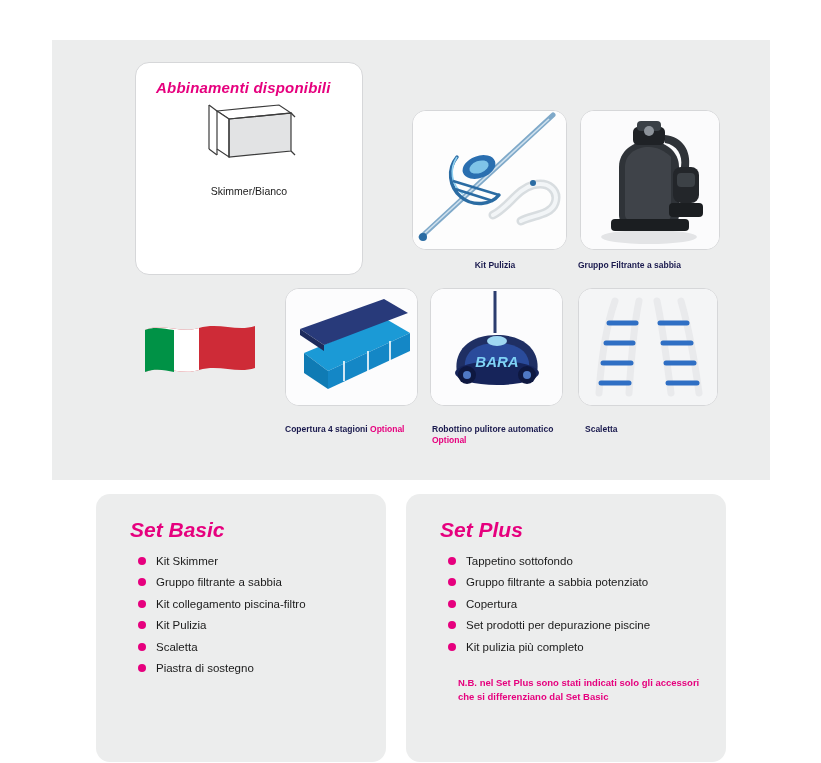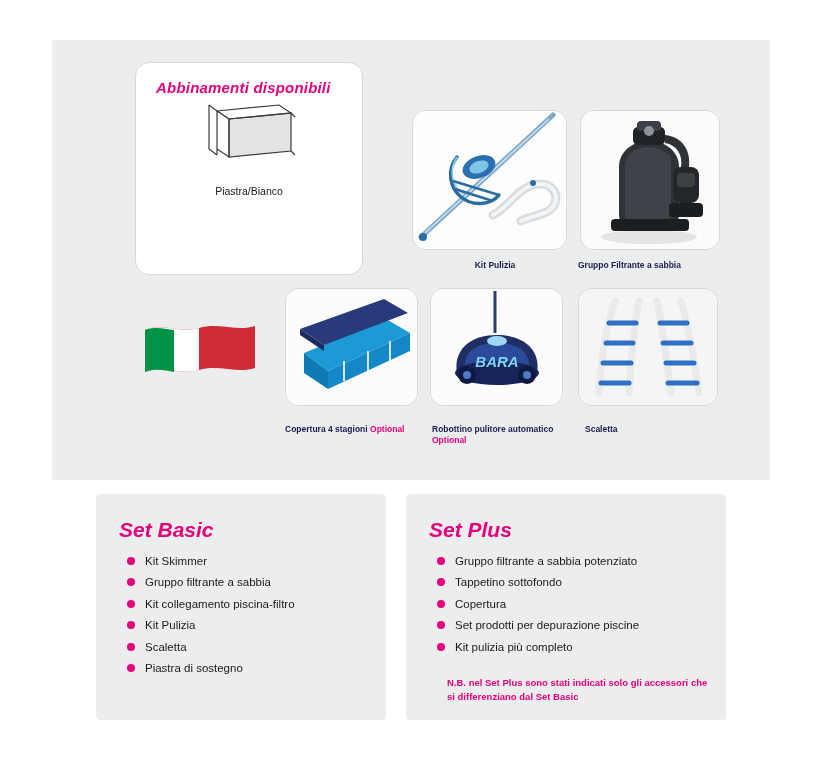--- a/index.html
+++ b/index.html
@@ -92,25 +92,25 @@
     margin-top: 14px;
     font-size: 14.5px;
     font-weight: bold;
     color: #1a1a4e;
   }
 
   
   .set-card {
     position: absolute;
     top: 494px;
-    height: 226px;
+    height: 268px;
     background: #eceded;
-    border-radius: 4px;
+    border-radius: 14px;
     box-sizing: border-box;
-    padding: 20px 13px;
+    padding: 20px 24px;
   }
   .set-basic { left: 96px; width: 290px; }
   .set-plus  { left: 406px; width: 320px; }
 
   .set-title {
     color: #e6007e;
     font-style: italic;
     font-weight: bold;
     font-size: 21px;
     margin: 4px 0 12px 10px;
@@ -165,21 +165,21 @@
         <polygon points="16,20 78,14 90,22 28,28" fill="#ffffff" stroke="#3b3b3b" stroke-width="1.2"></polygon>
         <path d="M16,20 L28,28 L28,66 L16,58 Z" fill="#ffffff" stroke="#3b3b3b" stroke-width="1.2"></path>
         <path d="M28,28 L90,22 L90,60 L28,66 Z" fill="none" stroke="#3b3b3b" stroke-width="1.2"></path>
         <line x1="8" y1="14" x2="16" y2="20" stroke="#3b3b3b" stroke-width="1.2"></line>
         <line x1="8" y1="14" x2="8" y2="58" stroke="#3b3b3b" stroke-width="1.2"></line>
         <line x1="8" y1="58" x2="16" y2="64" stroke="#3b3b3b" stroke-width="1.2"></line>
         <line x1="16" y1="58" x2="16" y2="64" stroke="#3b3b3b" stroke-width="1.2"></line>
         <line x1="90" y1="22" x2="94" y2="26" stroke="#3b3b3b" stroke-width="1.2"></line>
         <line x1="90" y1="60" x2="94" y2="64" stroke="#3b3b3b" stroke-width="1.2"></line>
       </svg>
-      <div class="pool-caption">Piastra/Bianco</div>
+      <div class="pool-caption">Skimmer/Bianco</div>
     </div>
 
   </div>
 </div>
 
 <div class="card ph-kit">
   <svg width="153" height="138" viewBox="0 0 153 138">
     <rect x="0" y="0" width="153" height="138" rx="13" fill="#fdfdfd"></rect>
     <line x1="8" y1="126" x2="140" y2="4" stroke="#7fa9c9" stroke-width="5" stroke-linecap="round"></line>
     <line x1="12" y1="122" x2="136" y2="8" stroke="#cfe1ee" stroke-width="1.6"></line>
@@ -290,20 +290,20 @@
     <li>Kit collegamento piscina-filtro</li>
     <li>Kit Pulizia</li>
     <li>Scaletta</li>
     <li>Piastra di sostegno</li>
   </ul>
 </div>
 
 <div class="set-card set-plus">
   <div class="set-title">Set Plus</div>
   <ul class="set-list">
+    <li>Tappetino sottofondo</li>
     <li>Gruppo filtrante a sabbia potenziato</li>
-    <li>Tappetino sottofondo</li>
     <li>Copertura</li>
     <li>Set prodotti per depurazione piscine</li>
     <li>Kit pulizia più completo</li>
   </ul>
   <div class="nb">N.B. nel Set Plus sono stati indicati solo gli accessori che si differenziano dal Set Basic</div>
 </div>
 
 </body></html>

